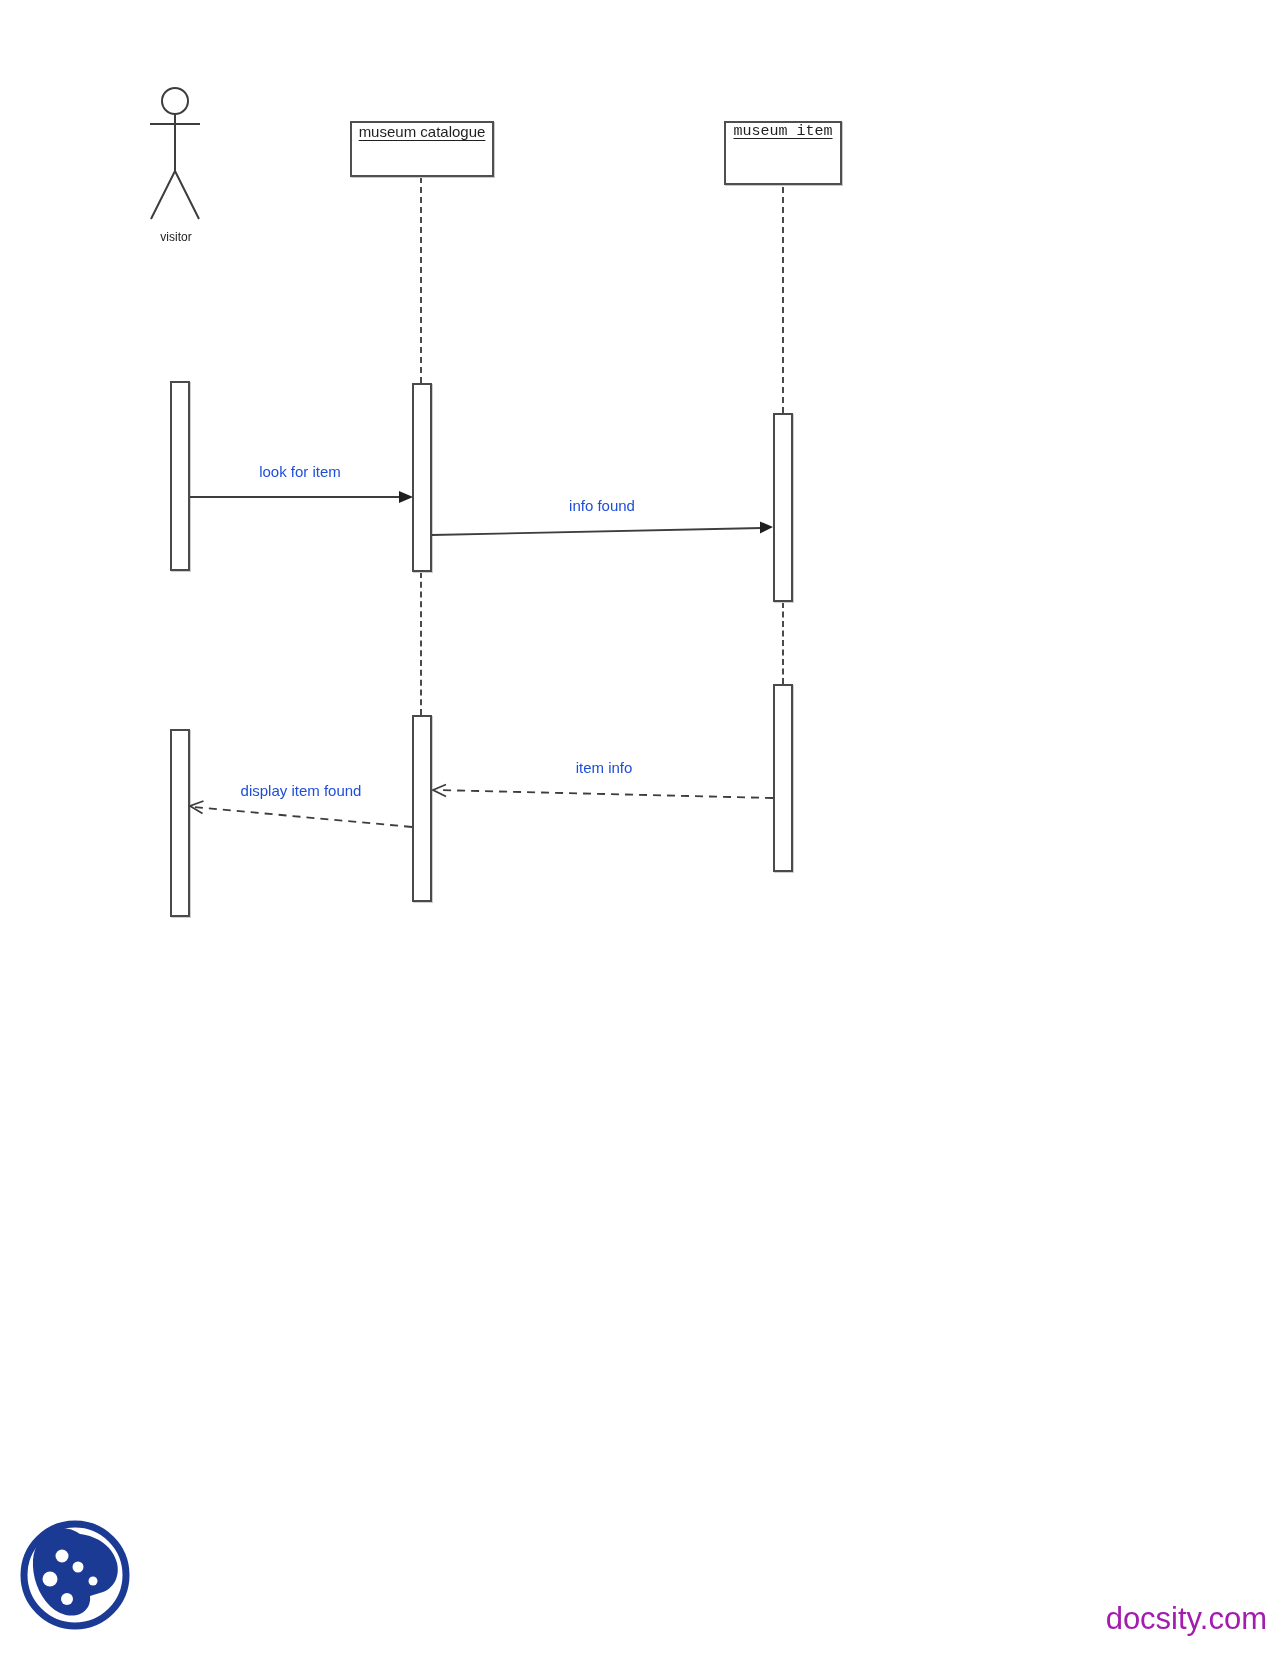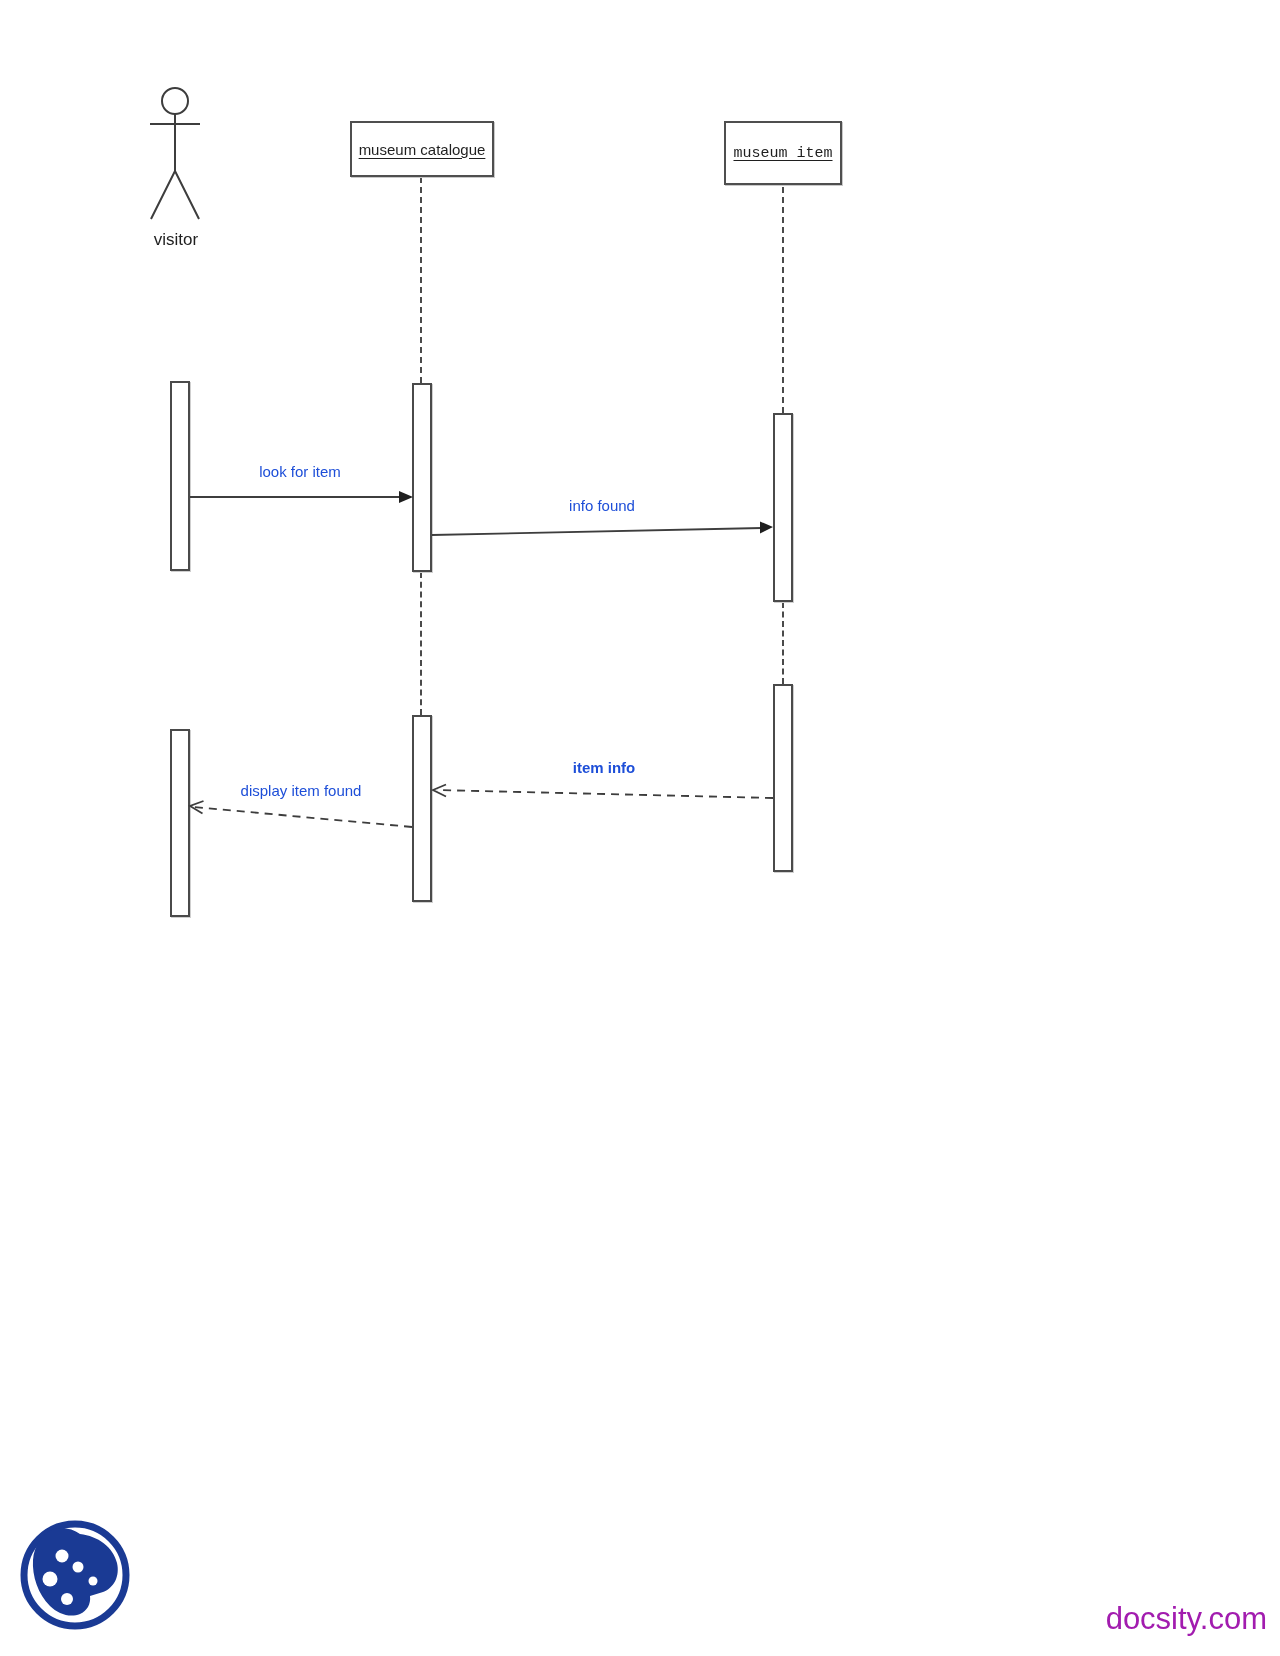--- a/index.html
+++ b/index.html
@@ -23,21 +23,21 @@
     border-left: 2px dashed #4a4a4a;
     z-index: 1;
   }
   
   .obj-box {
     position: absolute;
     box-sizing: border-box;
     border: 2px solid #4f4f4f;
     background: #ffffff;
     display: flex;
-    align-items: center;
+    align-items: flex-start;
     justify-content: center;
     z-index: 2;
     box-shadow: 1px 1px 0 #c9c9c9;
   }
   .obj-label {
     font-size: 15px;
     color: #1f1f1f;
     text-decoration: underline;
     text-underline-offset: 3px;
     white-space: nowrap;
@@ -69,21 +69,21 @@
     color: #1d4ed8;
     text-align: center;
     white-space: nowrap;
     z-index: 4;
   }
   .actor-label {
     position: absolute;
     left: 126px;
     top: 230px;
     width: 100px;
-    font-size: 17px;
+    font-size: 12px;
     color: #1f1f1f;
     text-align: center;
     z-index: 4;
   }
   .brand {
     position: absolute;
     right: 13px;
     top: 1601px;
     font-size: 31px;
     color: #a21caf;
@@ -162,19 +162,19 @@
       <circle cx="67" cy="1599" r="6" fill="#ffffff"></circle>
     </g>
   </svg>
 
   <div class="actor-label">visitor</div>
 
   <div class="msg-label" style="left:240px; top:463px; width:120px;">look for item</div>
 
   <div class="msg-label" style="left:542px; top:497px; width:120px;">info found</div>
 
-  <div class="msg-label" style="left:544px; top:759px; width:120px;font-weight:bold;">item info</div>
+  <div class="msg-label" style="left:544px; top:759px; width:120px;">item info</div>
 
   <div class="msg-label" style="left:226px; top:782px; width:150px;">display item found</div>
 
   <div class="brand">docsity.com</div>
 
 </div>
 
 </body></html>

